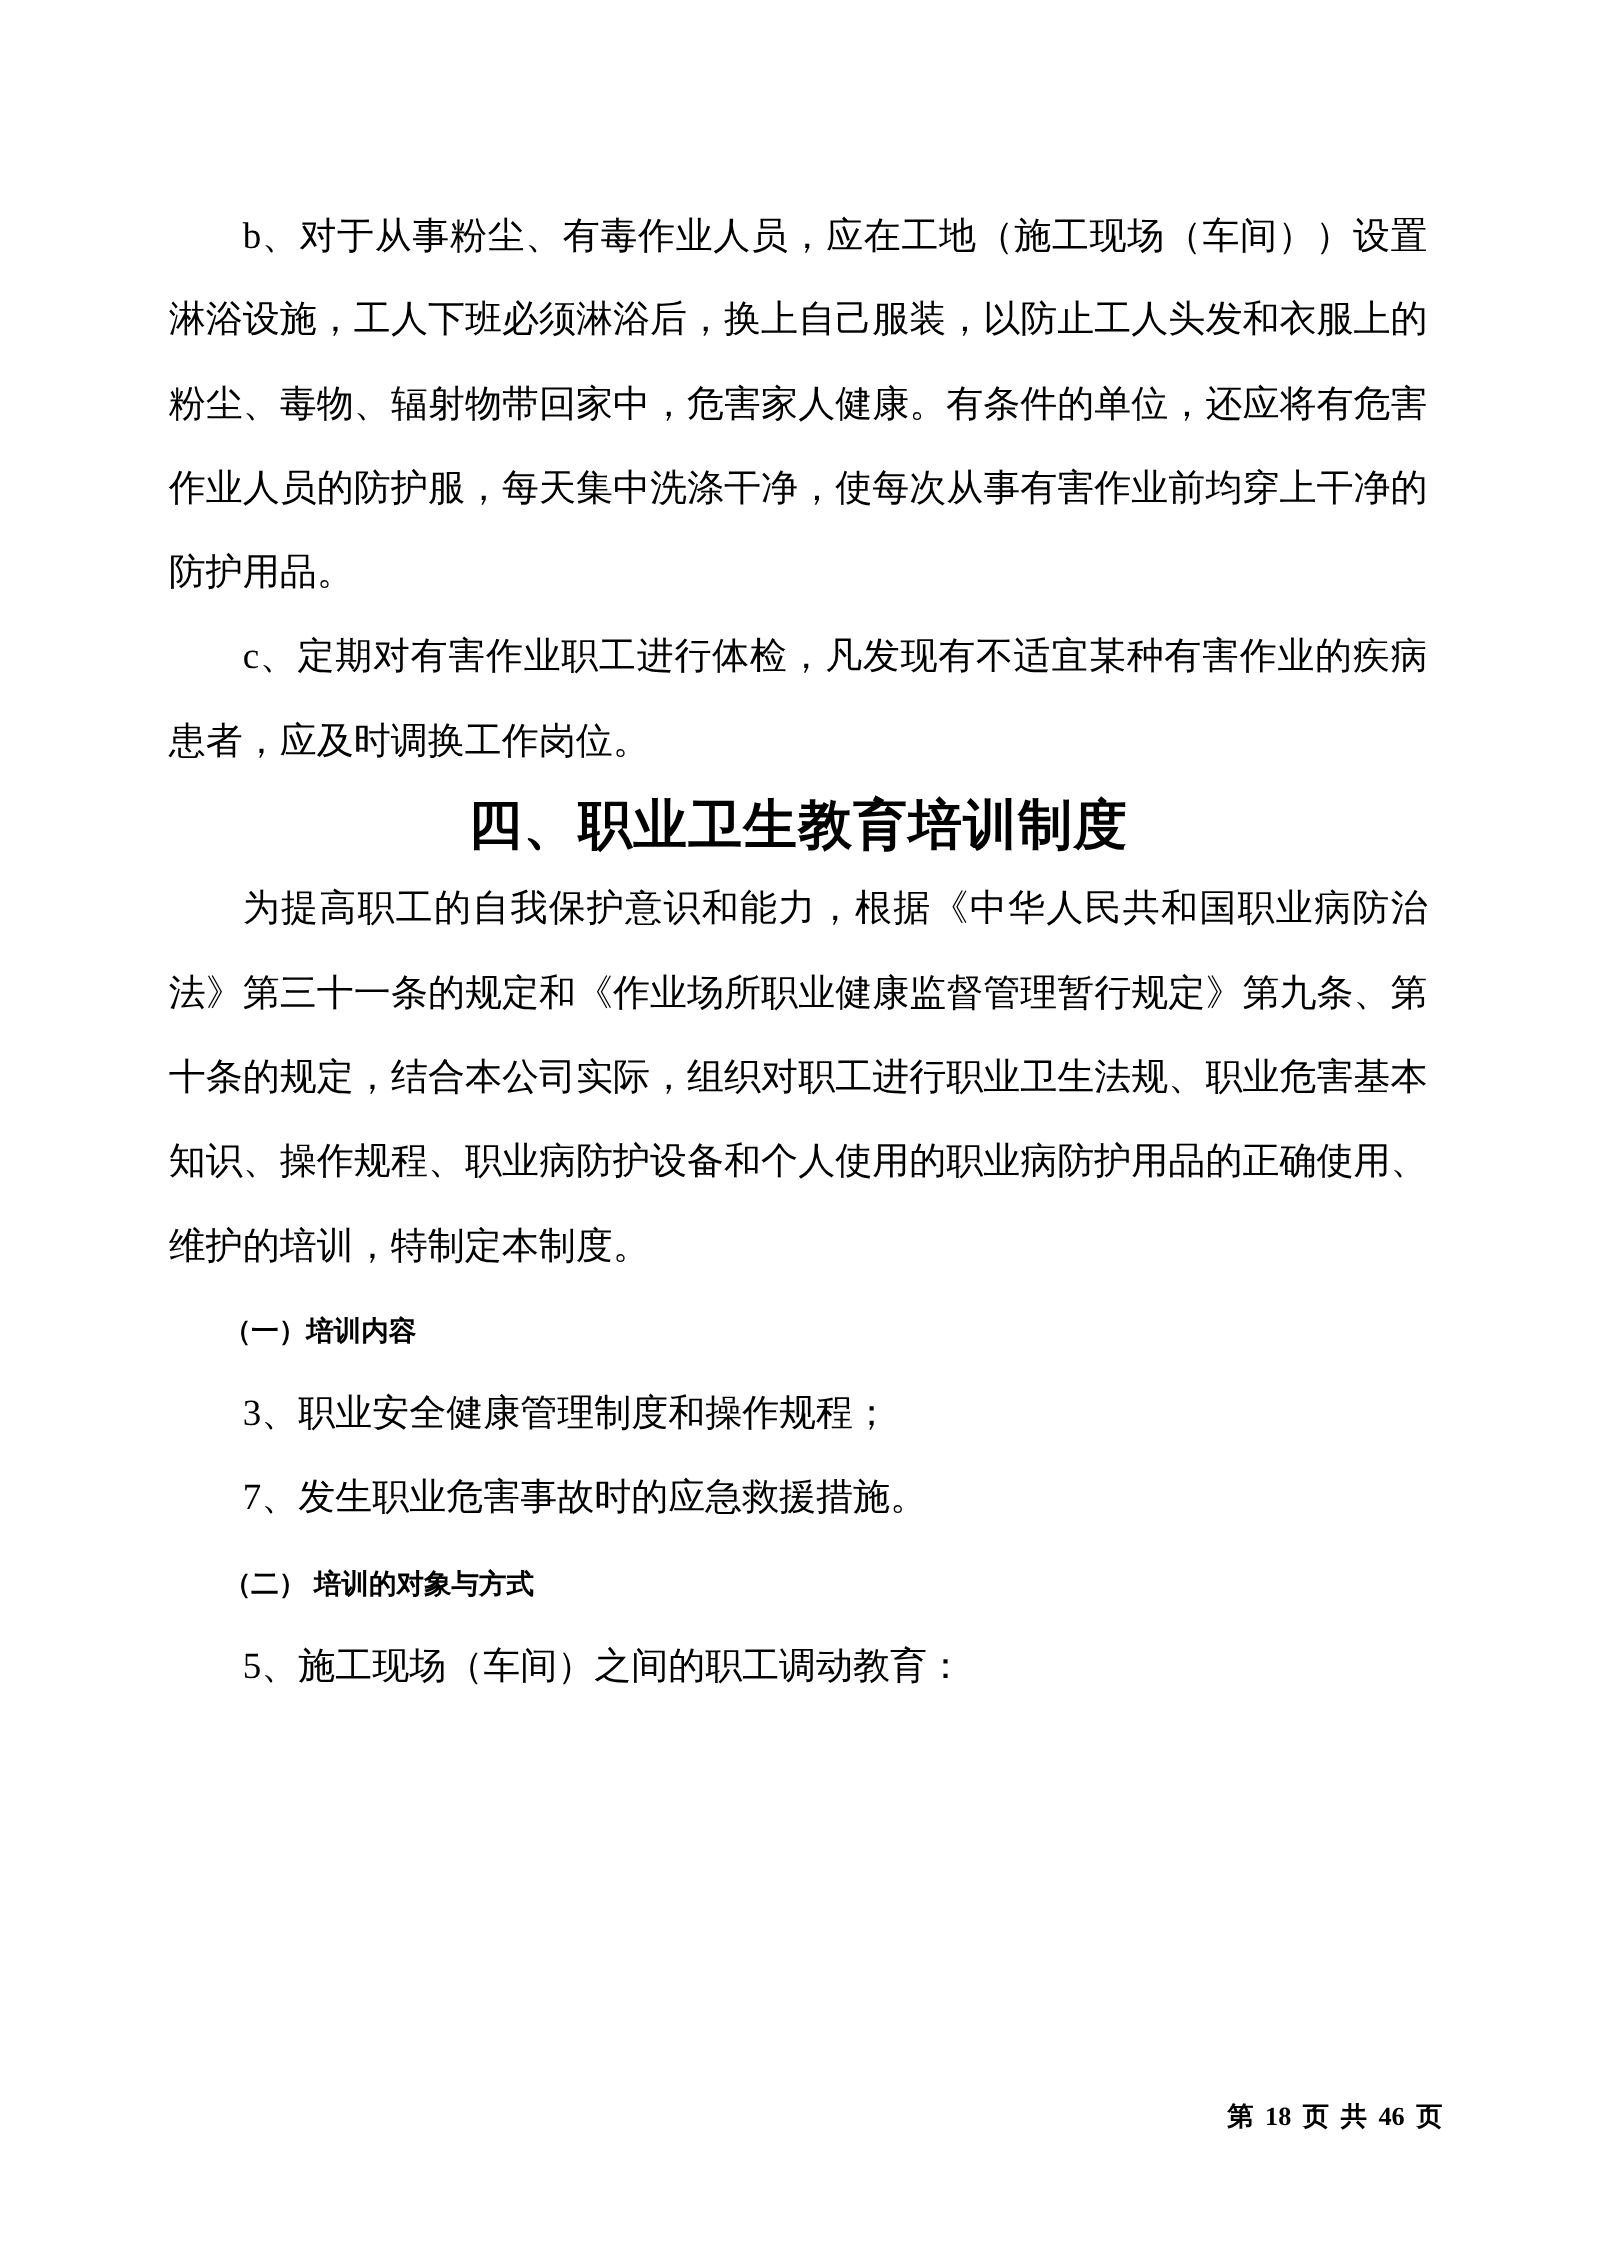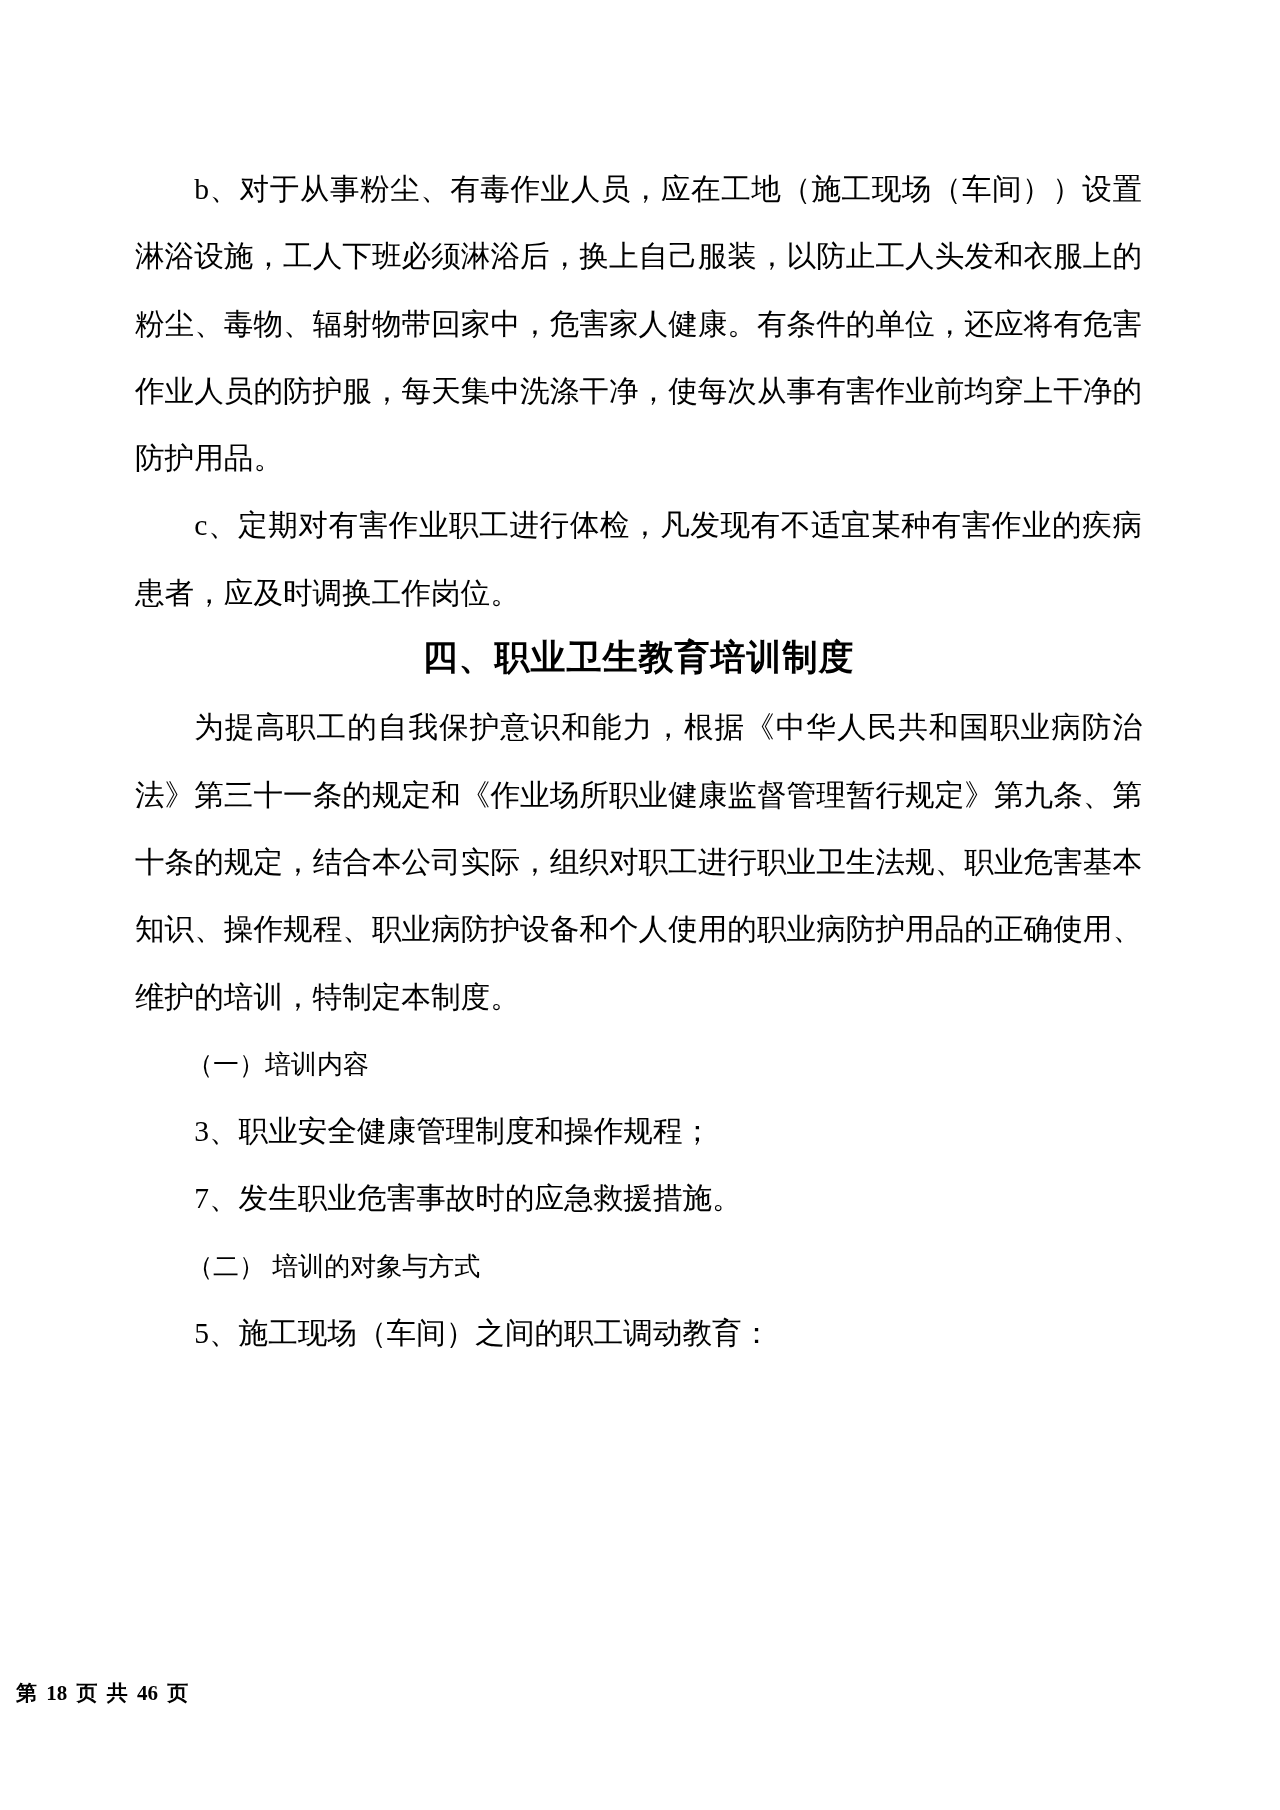--- a/index.html
+++ b/index.html
@@ -27,47 +27,46 @@
     text-justify: inter-ideograph;
   }
   .content p, .content h1, .content h2 {
     margin: 0;
     padding: 0;
   }
   .para {
     text-indent: 2em;
   }
   .h1 {
-    font-family: Liberation Mono, monospace;
+    font-family: Liberation Sans, sans-serif;
     font-weight: bold;
-    font-size: 35px;
+    font-size: 43px;
     line-height: 67.3px;
     text-align: center;
     text-indent: 0;
     letter-spacing: 1px;
   }
   .h2 {
     font-family: "Liberation Sans", "DejaVu Sans", sans-serif;
-    font-weight: normal;
-    font-size: 26px;
+    font-weight: bold;
+    font-size: 22px;
     line-height: 67.3px;
     text-indent: 2em;
   }
   .footer {
     position: absolute;
     top: 1679px;
     left: 0;
     width: 1154px; 
-    text-align: left;
+    text-align: right;
     font-size: 21px;
     line-height: 28px;
     font-weight: bold;
     word-spacing: 4px;
     color: #000000;
-    padding-left: 16px;
   }
 </style>
 </head>
 <body>
 
 <div class="page">
   <main class="content">
     <p class="para">b、对于从事粉尘、有毒作业人员，应在工地（施工现场（车间））设置淋浴设施，工人下班必须淋浴后，换上自己服装，以防止工人头发和衣服上的粉尘、毒物、辐射物带回家中，危害家人健康。有条件的单位，还应将有危害作业人员的防护服，每天集中洗涤干净，使每次从事有害作业前均穿上干净的防护用品。</p>
     <p class="para">c、定期对有害作业职工进行体检，凡发现有不适宜某种有害作业的疾病患者，应及时调换工作岗位。</p>
     <h1 class="h1">四、职业卫生教育培训制度</h1>

